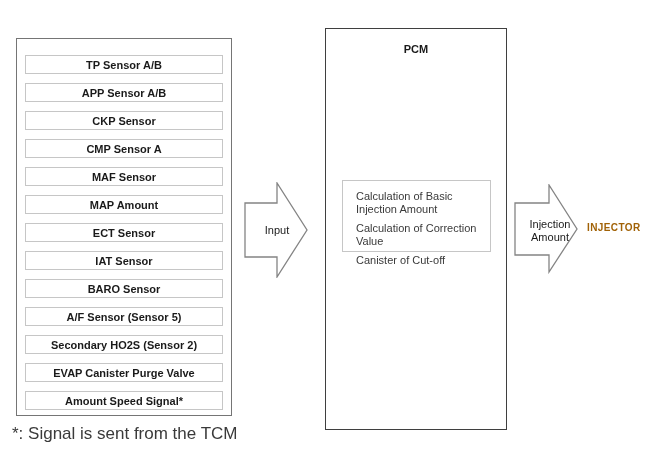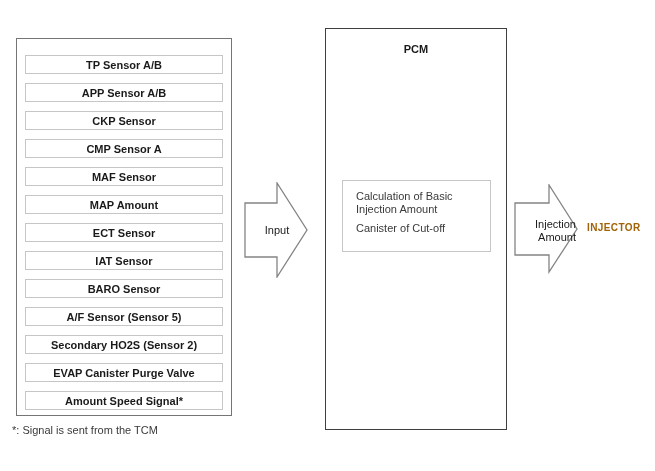--- a/index.html
+++ b/index.html
@@ -14,29 +14,29 @@
     display:flex;flex-direction:column;align-items:center;
     padding-top:16px;gap:9px;background:#fff;
   }
   .sensor-box{
     width:198px;height:19px;border:1px solid #c6c6c6;box-sizing:border-box;
     display:flex;align-items:center;justify-content:center;
     font-size:11px;font-weight:bold;color:#1a1a1a;flex:0 0 auto;
     background:#fff;white-space:nowrap;
   }
   .footnote{
-    position:absolute;left:12px;top:424px;font-size:11px;color:#3a3a3a;
+    position:absolute;left:12px;top:424px;font-size:17px;color:#3a3a3a;
   }
   
   .arrow-svg{position:absolute;}
   .arrow-label{
     position:absolute;font-size:11px;color:#1a1a1a;line-height:13px;
   }
   .input-label{left:247px;top:224px;width:44px;text-align:center;margin-left:8px;}
-  .output-label{left:524px;top:218px;width:52px;text-align:right;}
+  .output-label{left:524px;top:218px;width:52px;text-align:center;}
   
   .pcm-box{
     position:absolute;left:325px;top:28px;width:182px;height:402px;
     border:1px solid #3f3f3f;box-sizing:border-box;background:#fff;
   }
   .pcm-title{
     margin-top:14px;text-align:center;font-size:11px;font-weight:bold;color:#1a1a1a;
   }
   .calc-box{
     position:absolute;left:342px;top:180px;width:149px;height:72px;
@@ -76,20 +76,21 @@
     <polygon points="1,21 33,21 33,1 63,48 33,95 33,75 1,75" fill="#ffffff" stroke="#848484" stroke-width="1.3"></polygon>
   </svg>
   <div class="arrow-label input-label">Input</div>
 
   <div class="pcm-box">
     <div class="pcm-title">PCM</div>
   </div>
 
   <div class="calc-box">
     <div class="fn">Calculation of Basic Injection Amount</div>
+    <div class="fn">Calculation of Correction Value</div>
     <div class="fn">Canister of Cut-off</div>
   </div>
 
   <svg class="arrow-svg" style="left:514px;top:184px;" width="64" height="90" viewBox="0 0 64 90">
     <polygon points="1,19 35,19 35,1 63,45 35,88 35,71 1,71" fill="#ffffff" stroke="#848484" stroke-width="1.3"></polygon>
   </svg>
   <div class="arrow-label output-label">Injection Amount</div>
 
   <div class="injector-label">INJECTOR</div>
 

